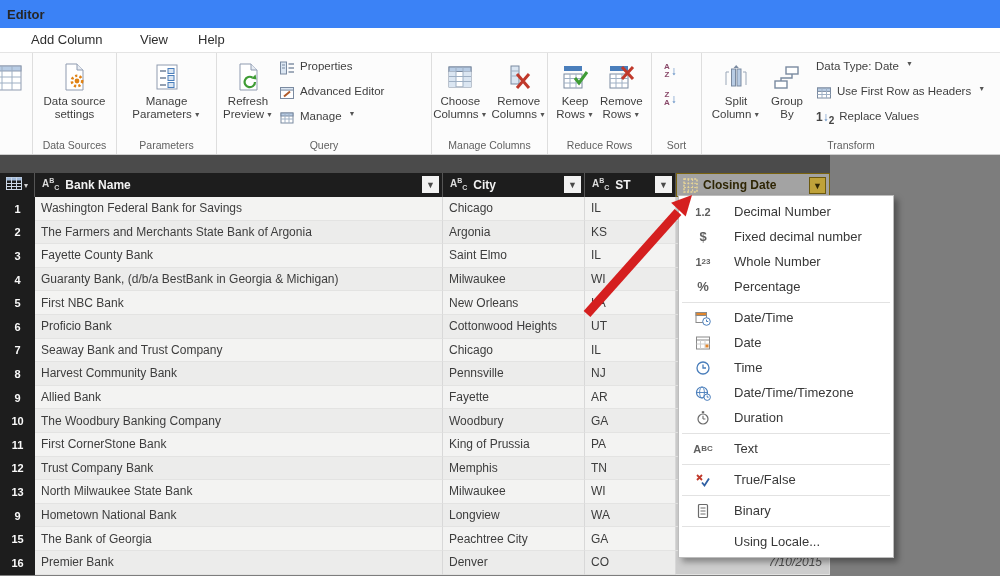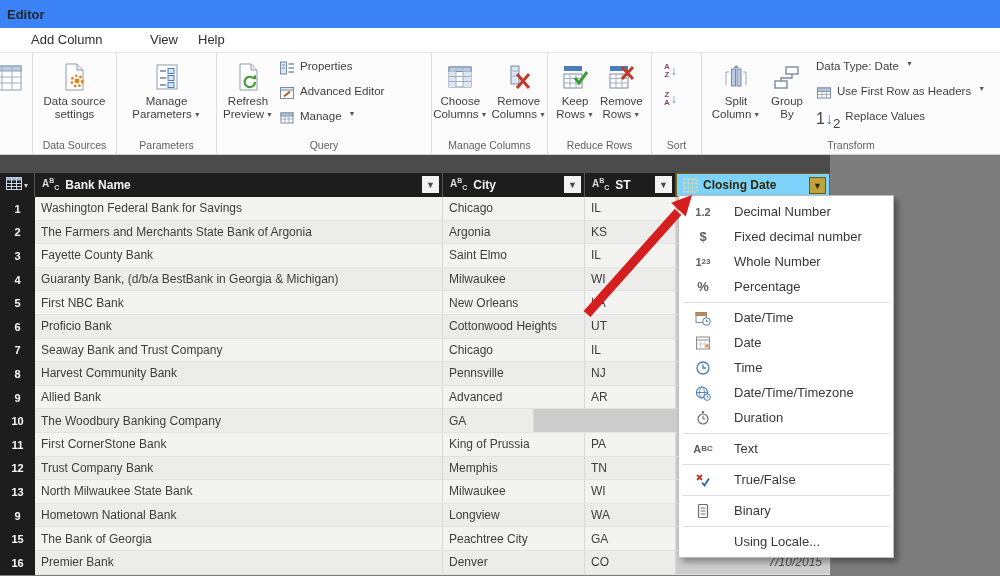--- a/index.html
+++ b/index.html
@@ -20,34 +20,34 @@
   .bigicon{height:36px;display:flex;align-items:center;justify-content:center;}
   .bline{font-size:11.5px;color:#3f3f3f;line-height:13px;white-space:nowrap;text-align:center;}
   .caret{font-size:7px;color:#555;margin-left:2px;vertical-align:middle;}
   .stack{display:flex;flex-direction:column;padding-top:7px;}
   .smallrow{display:flex;align-items:flex-start;gap:5px;height:25px;font-size:11.5px;color:#3f3f3f;white-space:nowrap;cursor:default;}
   .icon16{width:16px;height:16px;flex:none;display:inline-block;}
   
   .sorticon{display:flex;align-items:center;height:22px;gap:1px;cursor:default;}
   .sletters{font-size:8px;line-height:8px;font-weight:700;color:#8a4a6a;text-align:center;}
   .sarrow{font-size:12px;color:#4a7ebb;line-height:12px;}
-  .rvicon{font-size:16px;font-weight:400;color:#444;white-space:nowrap;}
+  .rvicon{font-size:12px;font-weight:700;color:#444;white-space:nowrap;}
   .rvicon .blue{color:#4a7ebb;}
   
   .content{position:absolute;top:155px;left:0;width:1000px;height:421px;background:#7d7d7d;}
   .gridwrap{position:absolute;left:0;top:0;width:830px;}
   .gridtopbar{height:18px;background:#4b4b4b;}
   .thead{display:flex;height:24px;background:#1d1d1d;}
   .th{position:relative;display:flex;align-items:center;color:#f2f2f2;font-weight:700;font-size:12px;
       border-right:1px solid #555;box-sizing:border-box;cursor:default;}
   .th-sel{width:35px;justify-content:center;gap:2px;}
   .th-bank{width:408px;}
   .th-city{width:142px;}
   .th-st{width:91px;}
-  .th-closing{width:154px;background:#7dd3fc;color:#2f2605;border:1px solid #79630f;text-align:center;}
+  .th-closing{width:154px;background:#a3a3a3;color:#2f2605;border:1px solid #79630f;text-align:center;}
   .filterbtn{position:absolute;right:3px;top:3px;width:17px;height:17px;background:#f2f2f2;color:#4a4a4a;
              font-size:9px;display:flex;align-items:center;justify-content:center;cursor:default;}
   .filterbtn.gold{background:#bfa23a;border:1px solid #6d5a0e;color:#2f2605;box-sizing:border-box;}
   .abc{font-size:10px;font-weight:700;color:#dcdcdc;margin:0 6px 0 7px;line-height:10px;letter-spacing:0;}
   .abc sup{font-size:7px;}
   .abc sub{font-size:7px;}
   .htext{white-space:nowrap;overflow:hidden;}
   .typebtn{width:18px;height:16px;margin:0 4px 0 4px;display:flex;align-items:center;justify-content:center;cursor:default;}
   .selcaret{color:#cfcfcf;font-size:8px;}
   
@@ -82,21 +82,21 @@
 <body>
 
 <div class="page">
 
   <div class="titlebar">
     <span class="apptitle">Editor</span>
   </div>
 
   <div class="tabsbar">
     <span class="rtab" style="left:31px;">Add Column</span>
-    <span class="rtab" style="left:150px;">View</span>
+    <span class="rtab" style="left:140px;">View</span>
     <span class="rtab" style="left:198px;">Help</span>
   </div>
 
   <div class="ribbon">
 
     <div class="rgroup" style="width:33px;overflow:hidden;">
       <div style="margin:12px 0 0 -8px;">
         <svg width="30" height="26" viewBox="0 0 30 26">
           <rect x="1" y="1" width="28" height="24" fill="#fff" stroke="#8f9bb0"></rect>
           <rect x="1" y="1" width="28" height="5" fill="#b8cce4" stroke="#8f9bb0"></rect>
@@ -430,27 +430,28 @@
         <div class="trow">
           <div class="rnum">8</div>
           <div class="cell c-bank">Harvest Community Bank</div>
           <div class="cell c-city">Pennsville</div>
           <div class="cell c-st">NJ</div>
           <div class="cell c-close"></div>
         </div>
         <div class="trow">
           <div class="rnum">9</div>
           <div class="cell c-bank">Allied Bank</div>
-          <div class="cell c-city">Advanced</div>
+          <div class="cell c-city">Fayette</div>
           <div class="cell c-st">AR</div>
           <div class="cell c-close"></div>
         </div>
         <div class="trow">
           <div class="rnum">10</div>
           <div class="cell c-bank">The Woodbury Banking Company</div>
+          <div class="cell c-city">Woodbury</div>
           <div class="cell c-st">GA</div>
           <div class="cell c-close"></div>
         </div>
         <div class="trow">
           <div class="rnum">11</div>
           <div class="cell c-bank">First CornerStone Bank</div>
           <div class="cell c-city">King of Prussia</div>
           <div class="cell c-st">PA</div>
           <div class="cell c-close"></div>
         </div>

